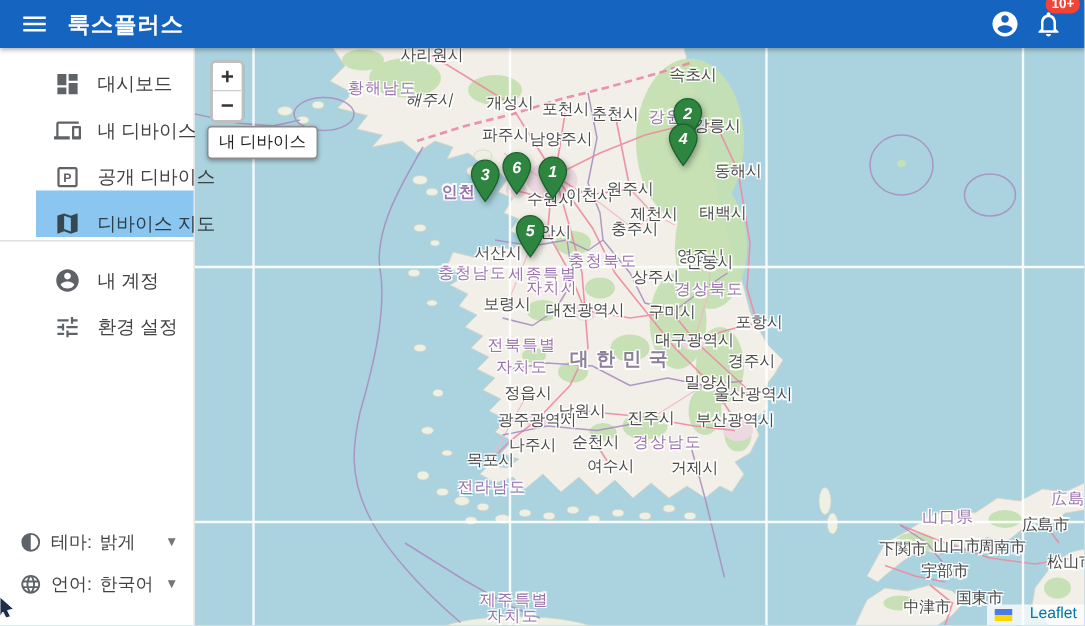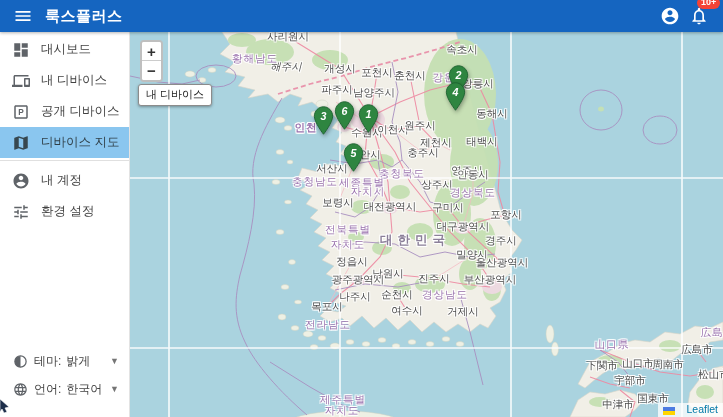--- a/index.html
+++ b/index.html
@@ -19,22 +19,22 @@
   .header-icon svg { width:20px; height:20px; fill:#fff; }
   .bell-wrap { margin-right:14px; }
   .badge { position:absolute; left:8px; top:-9px; background:var(--badge,#f44336); color:#fff;
     font-size:9px; font-weight:bold; padding:1px 4px 2px; border-radius:7px; line-height:1;
     white-space:nowrap; }
 
   
   .sidebar { position:absolute; left:0; top:32px; width:130px; height:385px; background:#fff;
     z-index:40; border-right:1px solid #e3e3e3; display:flex; flex-direction:column; }
   .nav { padding-top:2px; }
-  .nav-item { height:31px; display:flex; align-items:center; padding-left:12px; cursor:pointer;
-    color:#424242; }
+  .nav-item { height:31px; display:flex; align-items:flex-end; padding-left:12px; cursor:pointer;
+    color:#424242;margin-left:24px; }
   .nav-item .icon { width:18px; height:18px; display:inline-flex; color:#5f6368; flex:none; }
   .nav-item .icon svg { width:18px; height:18px; fill:currentColor; }
   .nav-item .label { font-size:12.5px; margin-left:11px; white-space:nowrap; }
   .nav-item.selected { background:var(--selected,#8ac6ef); color:#2f3e46; }
   .nav-item.selected .icon { color:#37474f; }
   .nav-divider { height:1px; background:#e0e0e0; margin:2px 0; }
   .sidebar-bottom { margin-top:auto; padding-bottom:14px; }
   .pref-row { height:28px; display:flex; align-items:center; padding:0 10px 0 13px; cursor:pointer;
     color:#424242; }
   .pref-row .icon { width:15px; height:15px; display:inline-flex; color:#5f6368; flex:none; }
@@ -383,21 +383,21 @@
         <span class="map-label province" style="left: 272px; top: 142px;">충청북도</span>
         <span class="map-label province" style="left: 343px; top: 161px;">경상북도</span>
         <span class="map-label province" style="left: 232px; top: 151px;">세종특별</span>
         <span class="map-label province" style="left: 238px; top: 160px;">자치시</span>
         <span class="map-label province" style="left: 218px; top: 198px;">전북특별</span>
         <span class="map-label province" style="left: 218px; top: 213px;">자치도</span>
         <span class="map-label province" style="left: 198px; top: 293px;">전라남도</span>
         <span class="map-label province" style="left: 315px; top: 263px;">경상남도</span>
         <span class="map-label province" style="left: 213px; top: 368px;">제주특별</span>
         <span class="map-label province" style="left: 212px; top: 379px;">자치도</span>
-        <span class="map-label province" style="left: 462px; top: 313px; padding-left: 40px;">山口県</span>
+        <span class="map-label province" style="left: 482px; top: 313px; padding-left: 40px;">山口県</span>
         <span class="map-label province" style="left: 588px; top: 301px;">広島県</span>
         <span class="map-label country" style="left: 285px; top: 208px;">대한민국</span>
       </div>
     <div id="markers">
         <div class="marker" style="left: 316.5px; top: 33px;">
           <svg viewBox="0 0 30 38">
             <path d="M15 37C15 37 27 21.5 27 13.5 27 6.6 21.6 1 15 1S3 6.6 3 13.5C3 21.5 15 37 15 37z" fill="#2e8540" stroke="#1d6330" stroke-width="1.2"></path>
             <text class="num" x="15" y="18.5" text-anchor="middle" font-size="14" fill="#fff" font-weight="bold" font-style="italic">2</text>
           </svg>
         </div>

